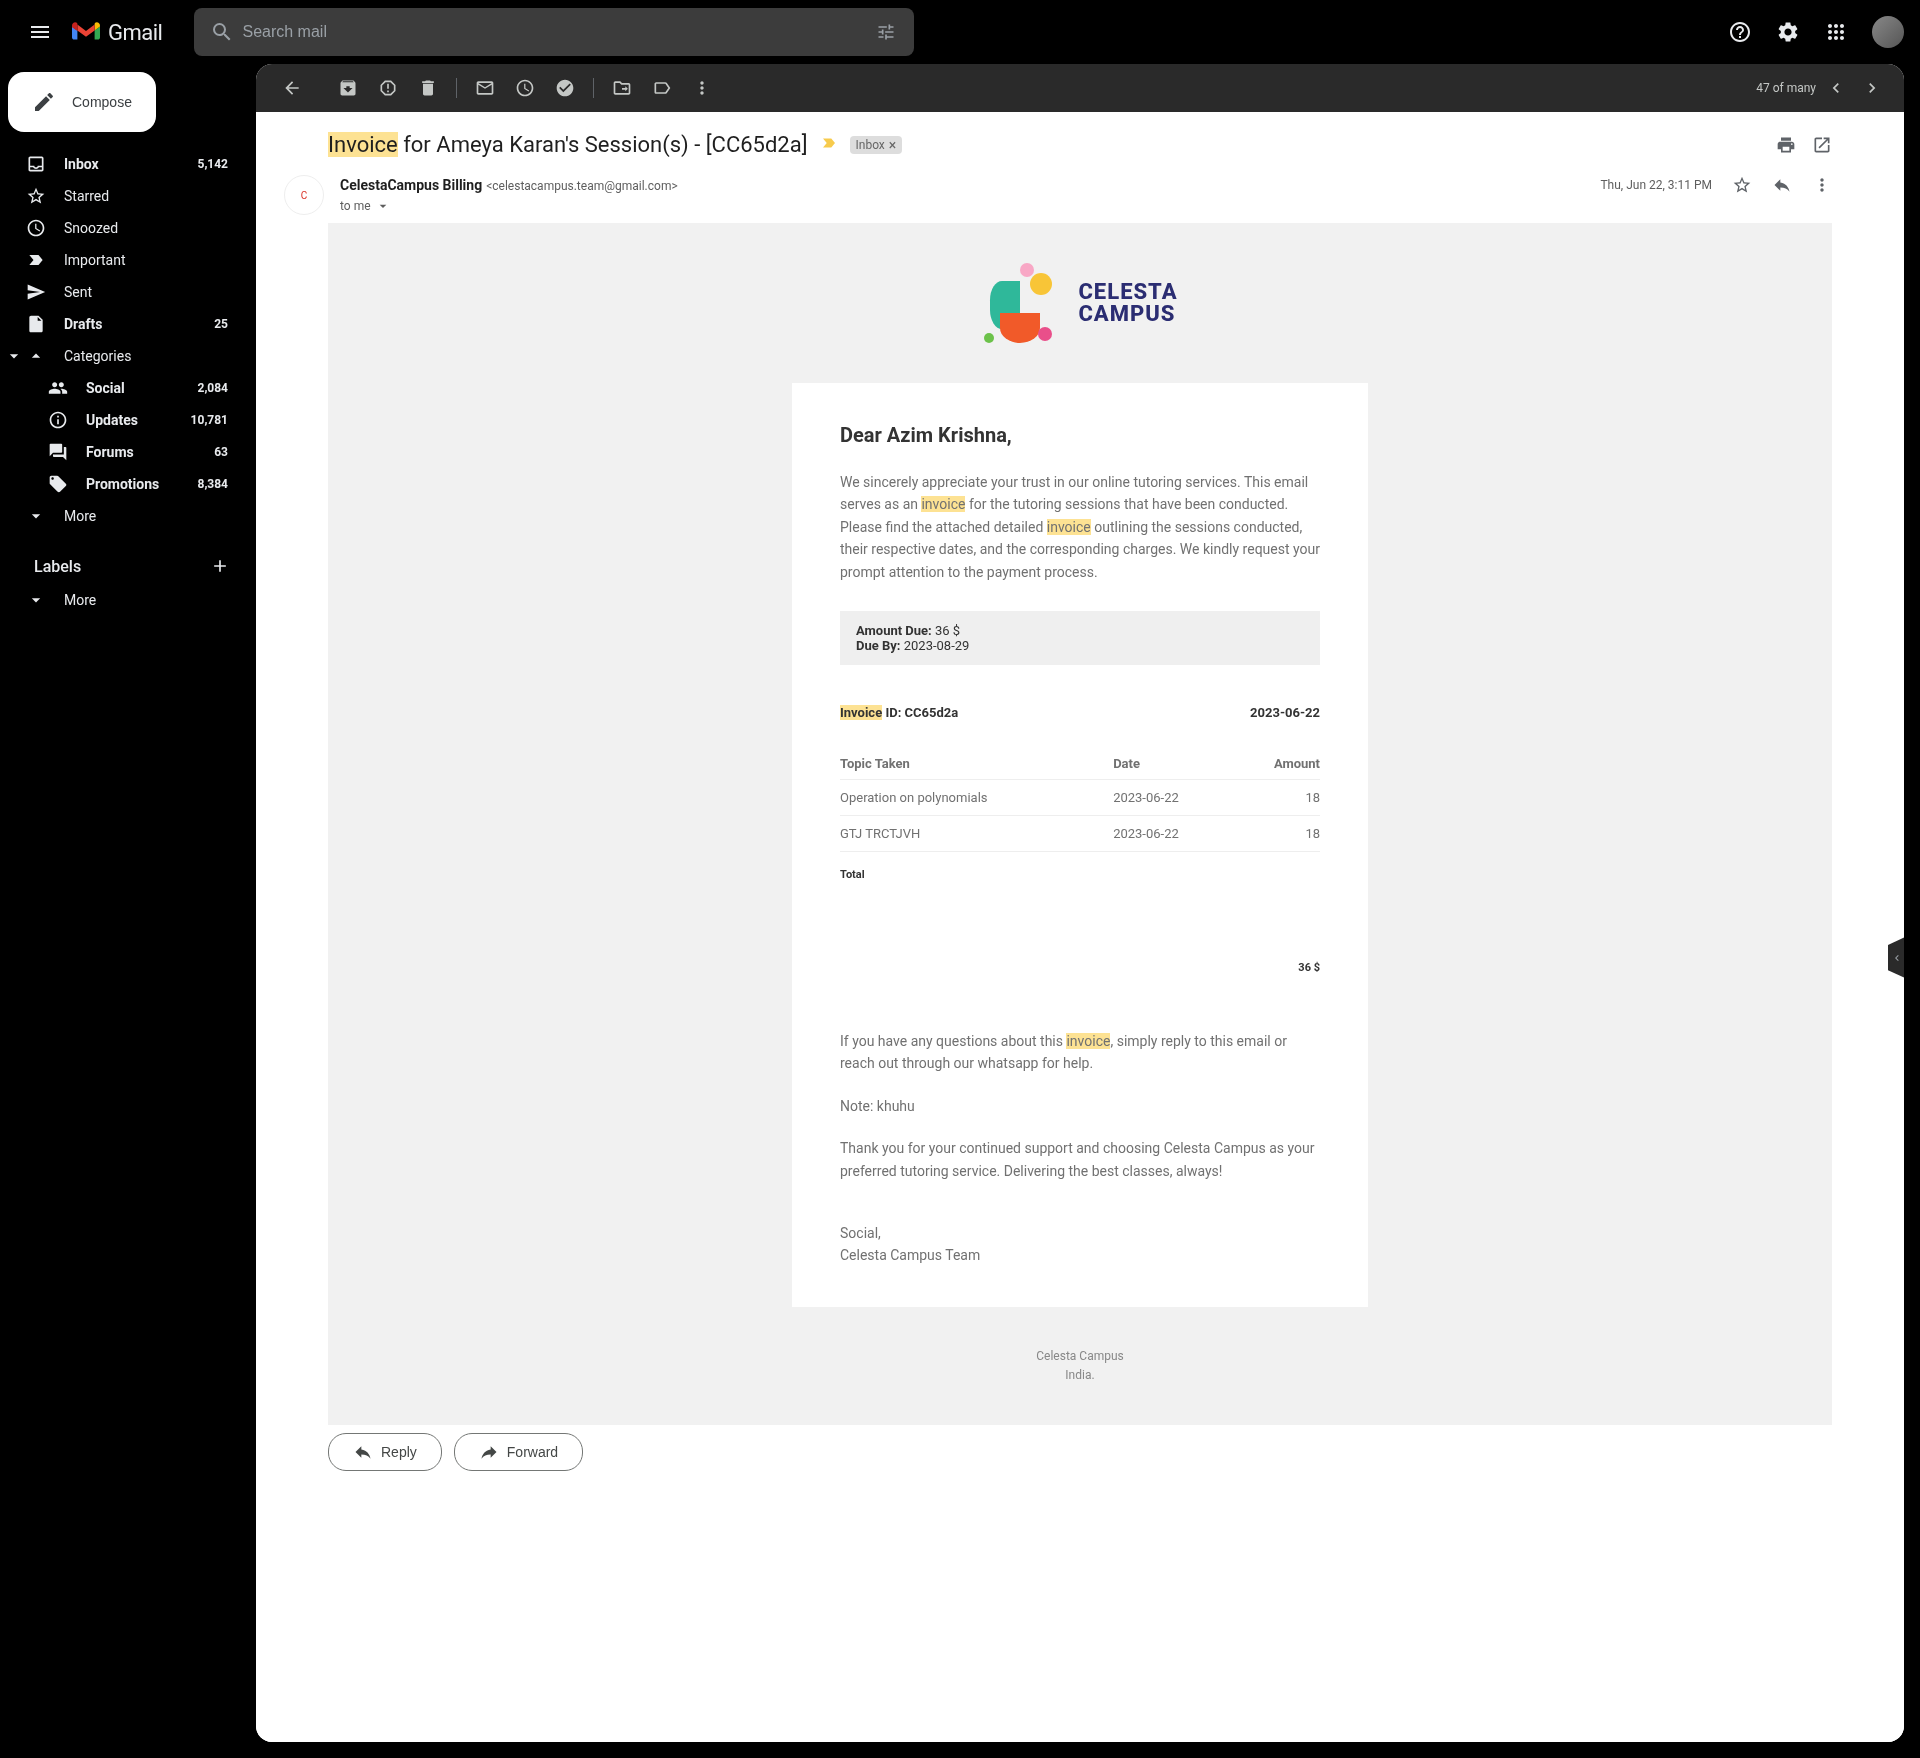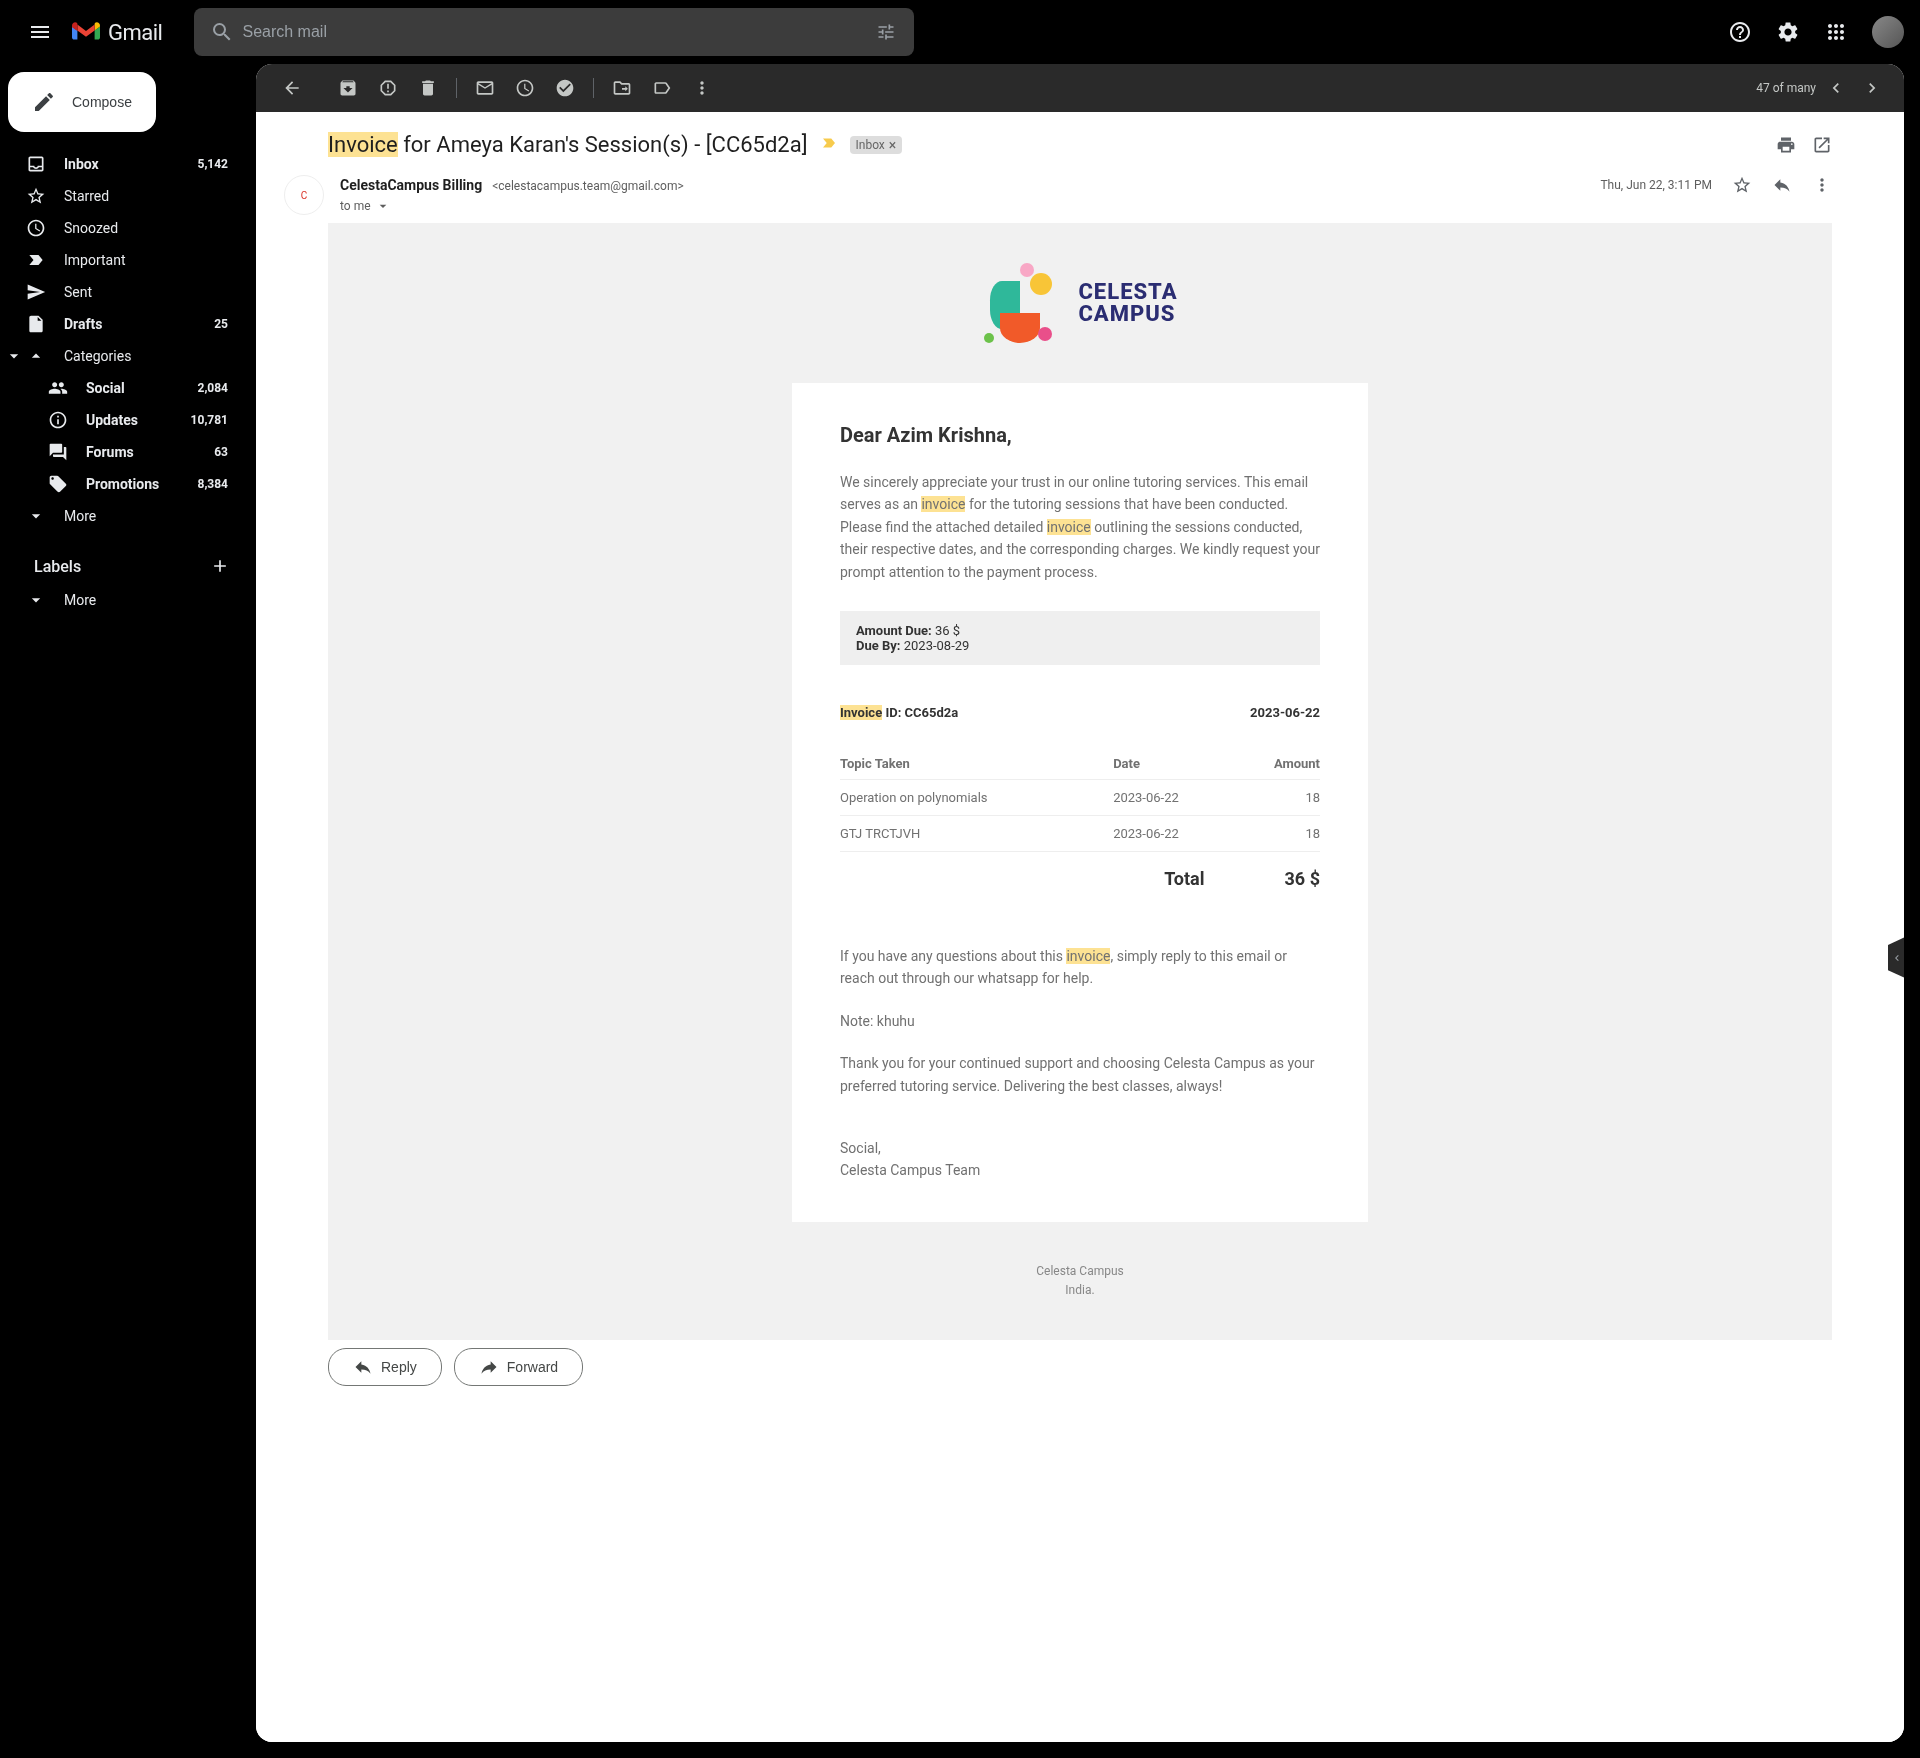--- a/index.html
+++ b/index.html
@@ -50,21 +50,21 @@
 .important-marker { color: #f7cb4d; }
 .inbox-chip { background: #ddd; color: #666; font-size: 12px; padding: 1px 6px; border-radius: 4px; display:inline-flex; align-items:center; gap:4px;}
 .inbox-chip .x { font-size: 14px; cursor:pointer; }
 .subject-right { margin-left:auto; display:flex; gap:16px; }
 .subject-right .s-icon { width:20px; height:20px; color:#5f6368; cursor:pointer; }
 
 .sender-row { display: flex; align-items: flex-start; padding: 10px 72px 8px 28px; gap: 16px; }
 .sender-avatar { width: 40px; height: 40px; border-radius: 50%; background: #fff; border: 1px solid #eee; display:flex; align-items:center; justify-content:center; font-size:10px; color:#d93025; flex-shrink:0; }
 .sender-info { flex: 1; }
 .sender-name { font-size: 14px; color: #1f1f1f; font-weight: 700; }
-.sender-email { font-size: 12px; color: #5e5e5e; font-weight: 400; margin-left: 6px; }
+.sender-email { font-size: 12px; color: #5e5e5e; font-weight: 400; }
 .sender-to { font-size: 12px; color: #5e5e5e; display:flex; align-items:center; gap:4px; margin-top:4px; }
 .sender-meta { display: flex; align-items: center; gap: 20px; }
 .sender-date { font-size: 12px; color: #5e5e5e; }
 .sender-meta .m-icon { width: 20px; height: 20px; color: #5f6368; cursor:pointer; }
 
 .email-body { background: #f1f1f1; margin: 0 72px; padding: 20px 0 40px; }
 .logo-area { display:flex; justify-content:center; padding: 20px 0 40px; }
 .celesta-logo { display:flex; align-items:center; gap:16px; }
 .celesta-logo .mark { position: relative; width: 80px; height: 80px; }
 .celesta-logo .mark .dot { position:absolute; border-radius:50%; }
@@ -73,21 +73,21 @@
 .card { background:#fff; width: 576px; margin: 0 auto; padding: 40px 48px; }
 .card h2 { font-size: 20px; color:#333; font-weight:700; margin-bottom: 24px; }
 .card p { font-size: 14px; color:#717171; line-height:1.6; }
 .due-box { background:#efefef; padding: 12px 16px; margin: 28px 0; font-size:13px; color:#333; }
 .due-box .lbl { font-weight:700; }
 .inv-header { display:flex; justify-content:space-between; font-size:13px; font-weight:700; color:#333; margin-top: 40px; }
 table { width:100%; border-collapse:collapse; margin-top: 28px; font-size:13px; }
 thead th { text-align:left; color:#717171; font-weight:700; padding: 8px 0; border-bottom:1px solid #eee; }
 thead th:last-child, tbody td:last-child, .total-row div:last-child { text-align:right; }
 tbody td { padding: 10px 0; color:#717171; border-bottom:1px solid #eee; }
-.total-row { display:flex; justify-content:flex-end; gap: 80px; padding: 16px 0; font-weight:700; font-size:18px; color:#333; }
+.total-row { display:flex; justify-content:flex-end; gap: 80px; padding: 16px 0; font-weight:700; font-size:11px; color:#333;flex-direction:column; }
 .footer-text { text-align:center; font-size:12px; color:#888; padding: 40px 0 0; line-height:1.6; }
 
 .reply-area { padding: 8px 72px 60px; display:flex; gap: 12px; }
 .pill-btn { border: 1px solid #747775; background:#fff; color:#444746; border-radius: 18px; padding: 8px 24px; font-size: 14px; display:flex; align-items:center; gap:8px; cursor:pointer; }
 
 
 .gmail-m { width:28px; height:22px; position:relative; }
 
 
 .side-nub { position:absolute; right:-2px; top:52%; width:18px; height:42px; background:#2a2a2a; clip-path: polygon(100% 0, 100% 100%, 0 80%, 0 20%); display:flex; align-items:center; justify-content:center; cursor:pointer;}

